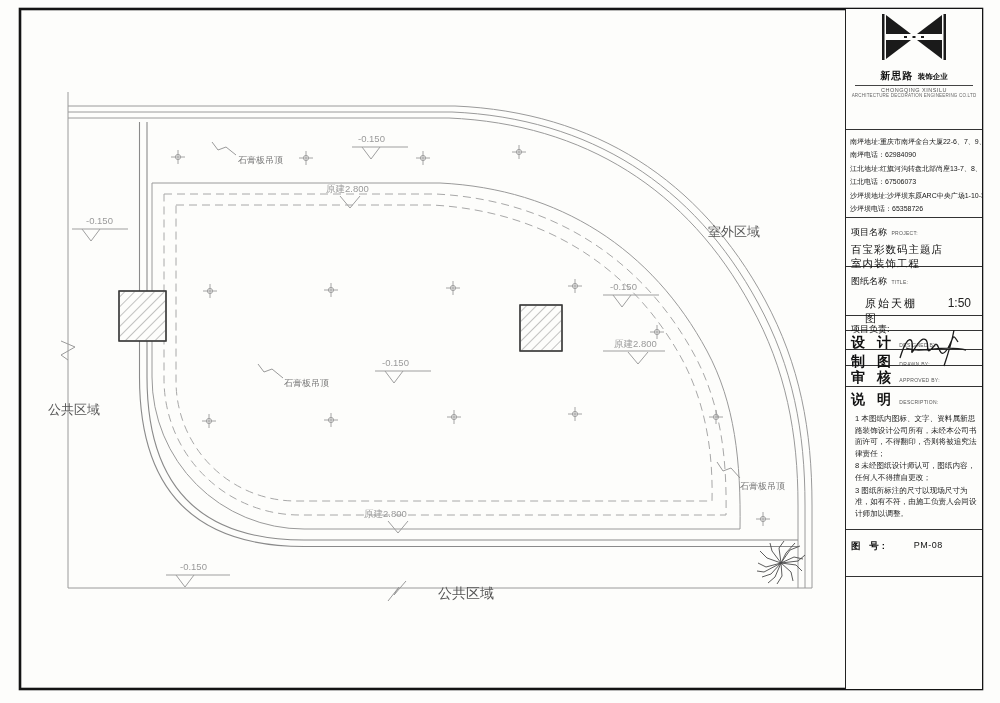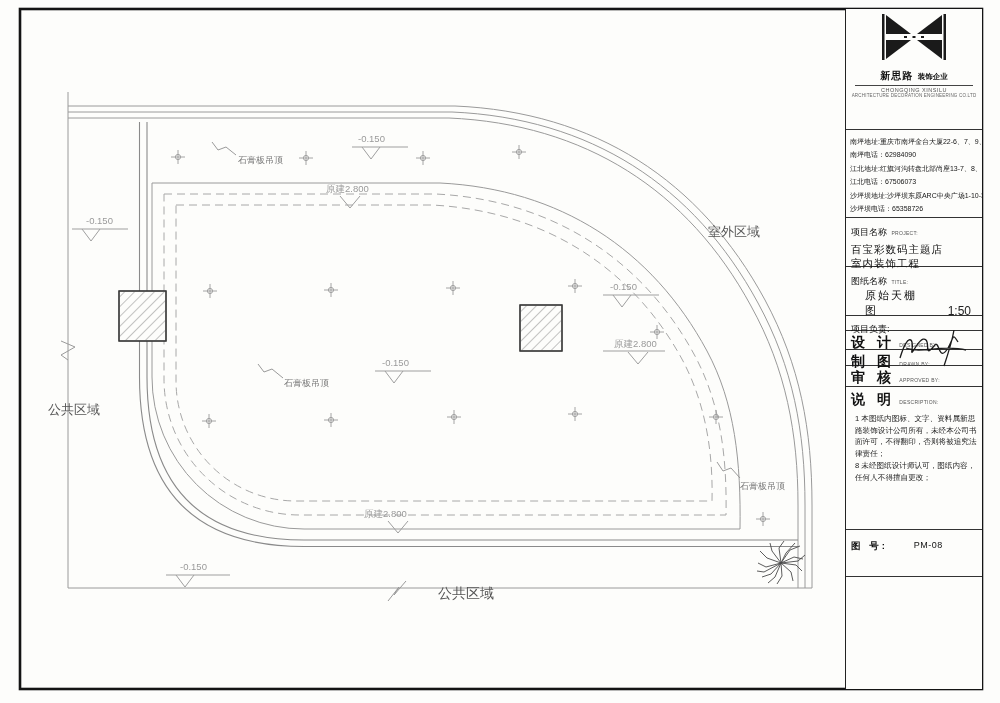--- a/index.html
+++ b/index.html
@@ -14,21 +14,21 @@
   .logo-rule{width:118px;margin:2px auto 1px auto;border-top:1px solid #444;}
   .logo-en1{font-size:5.5px;color:#555;letter-spacing:.5px;}
   .logo-en2{font-size:4.5px;color:#666;letter-spacing:.2px;}
   .tb-addr{top:121px;height:88px;padding:5px 4px;font-size:7px;line-height:13.4px;color:#151515;white-space:nowrap;overflow:hidden;}
   .tb-proj{top:209px;height:49px;padding:3px 5px;}
   .tb-sheetname{top:258px;height:49px;padding:3px 5px;}
   .lbl{font-size:9px;font-weight:normal;color:#111;}
   .lbl-en{font-size:5px;color:#555;font-weight:normal;letter-spacing:.3px;}
   .proj-line{font-size:10.5px;color:#111;letter-spacing:1px;line-height:13.5px;}
   .proj-line1{margin-top:4px;}
-  .sheetname-row{display:flex;align-items:flex-end;padding:0 6px 0 14px;justify-content:space-between;gap:29px;}
+  .sheetname-row{display:flex;align-items:flex-start;margin-top:8px;padding:0 6px 0 14px;justify-content:space-between;gap:29px;}
   .sheetname{font-size:11px;color:#111;letter-spacing:2px;}
   .sheetscale{font-size:12px;color:#222;}
   .tb-row{padding:2px 5px 10px 5px;}
   .r-lead{top:307px;height:15px;}
   .r-design{top:322px;height:19px;}
   .r-draw{top:341px;height:16px;}
   .r-check{top:357px;height:21px;}
   .cjk-sp{font-size:14px;font-weight:bold;color:#111;letter-spacing:4px;}
   .tb-desc{top:378px;height:143px;padding:3px 5px;}
   .notes{margin-top:4px;font-size:7.6px;line-height:11.6px;color:#222;padding-left:4px;}
@@ -246,20 +246,21 @@
     <svg class="sig" style="left:48px;top:315px;" width="80" height="48" viewBox="0 0 80 48">
       <path d="M6,34 C14,8 20,14 18,26 C16,36 26,10 32,16 C36,20 30,34 40,22 C46,14 44,40 54,24 C60,14 58,8 64,18 M12,24 C28,30 48,20 72,26 M60,6 C58,18 54,30 50,42" stroke="#1b1b1b" stroke-width="1.3" fill="none"></path>
     </svg>
 
     <div class="tb-sec tb-desc">
       <div><span class="cjk-sp">说 明</span>
            <span class="lbl-en">DESCRIPTION:</span></div>
       <div class="notes">
         <div class="note">1 本图纸内图标、文字、资料属新思路装饰设计公司所有，未经本公司书面许可，不得翻印，否则将被追究法律责任；</div>
         <div class="note">8 未经图纸设计师认可，图纸内容，任何人不得擅自更改；</div>
+        <div class="note">3 图纸所标注的尺寸以现场尺寸为准，如有不符，由施工负责人会同设计师加以调整。</div>
       </div>
     </div>
 
     <div class="tb-sec tb-no">
       <span class="no-lbl">图 号:</span>
       <span class="no-val">PM-08</span>
     </div>
 
     <div class="tb-sec tb-blank">
       

